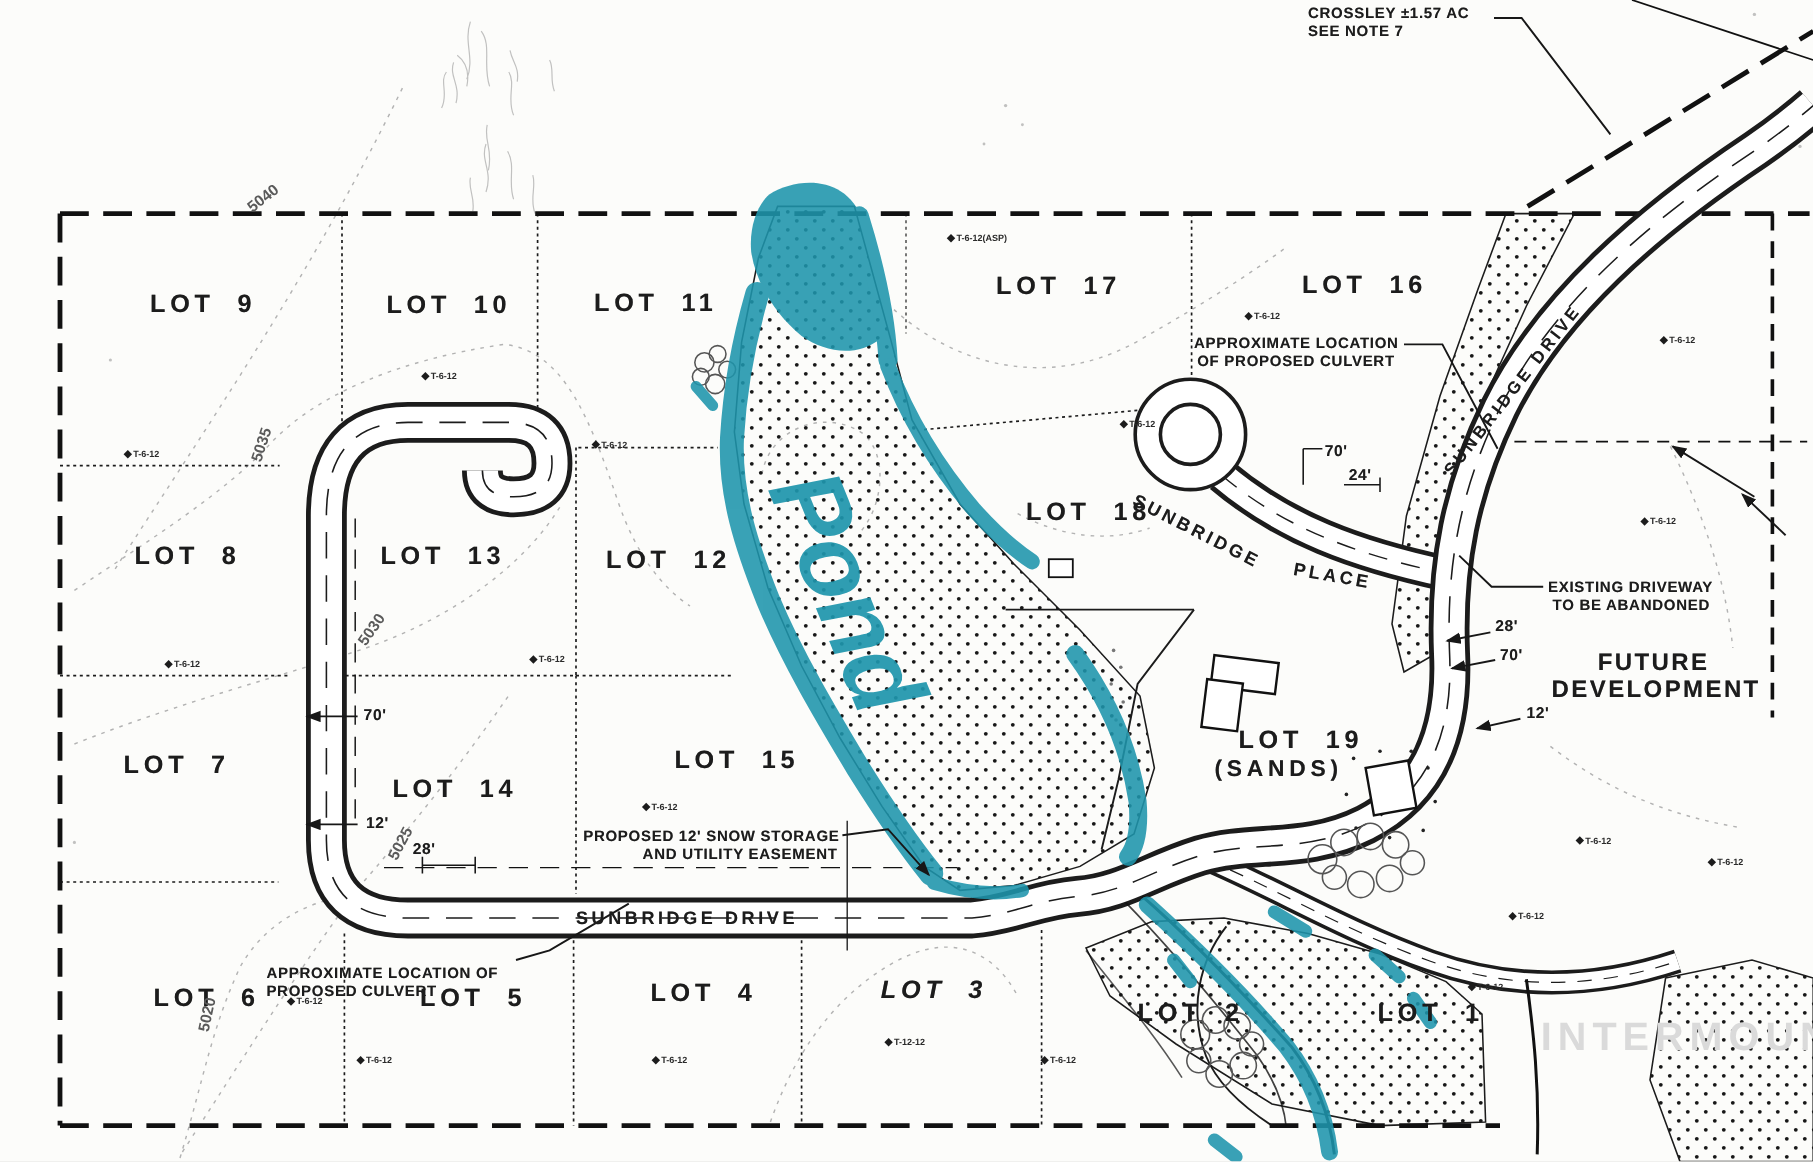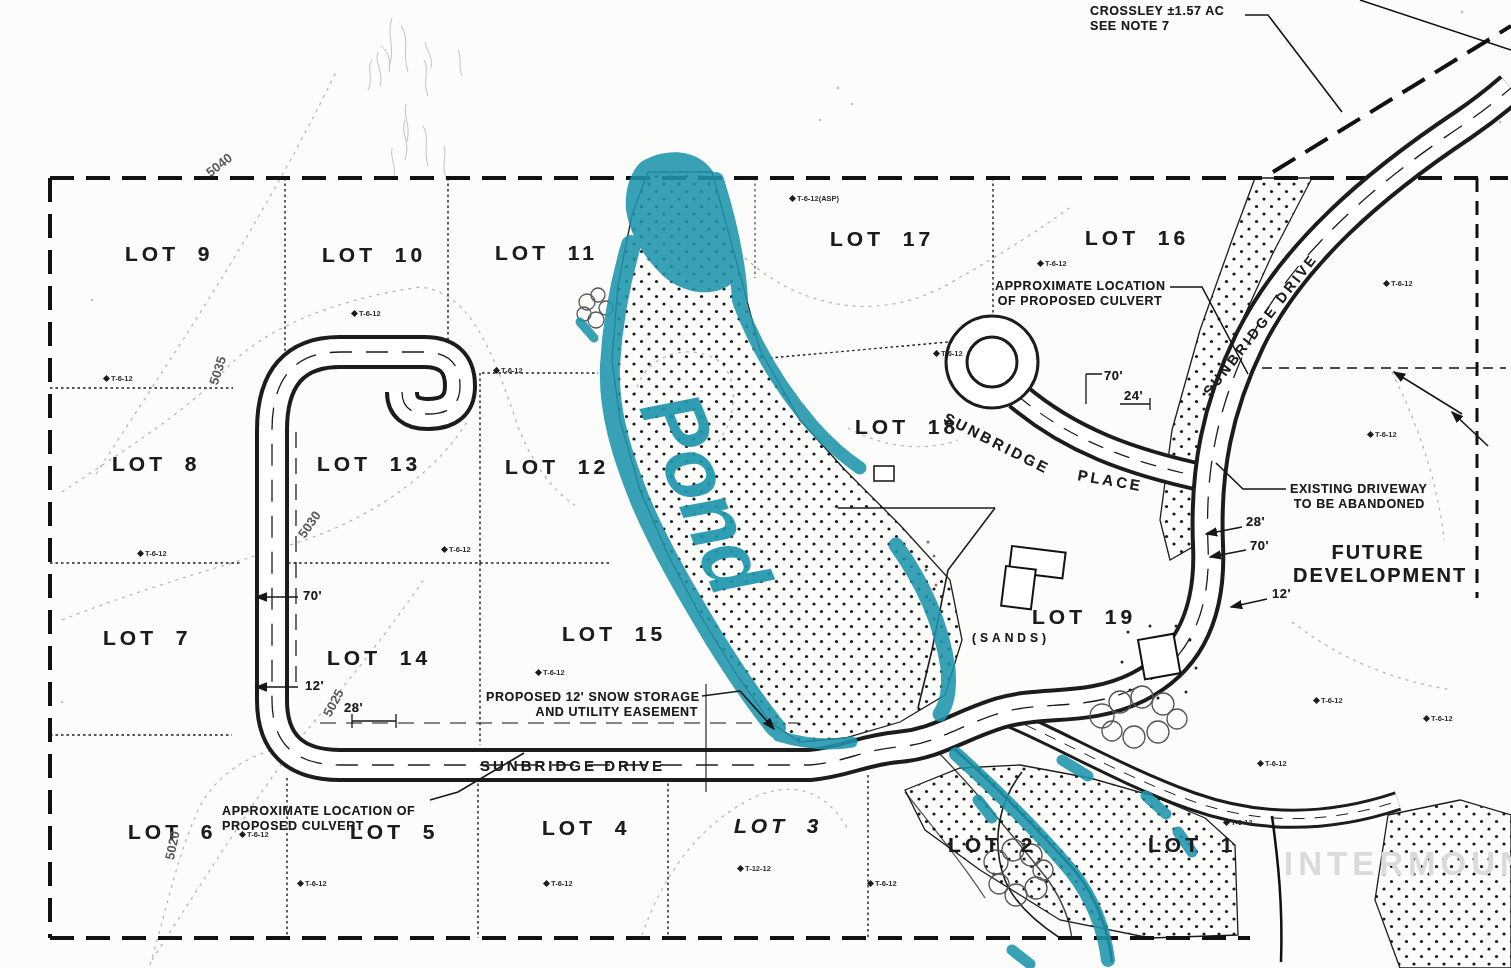--- a/index.html
+++ b/index.html
@@ -225,21 +225,21 @@
 <div class="t lot" style="left:830px;top:227px;">LOT 17</div>
 <div class="t lot" style="left:1085px;top:226px;">LOT 16</div>
 <div class="t lot" style="left:112px;top:452px;">LOT 8</div>
 <div class="t lot" style="left:317px;top:452px;">LOT 13</div>
 <div class="t lot" style="left:505px;top:455px;">LOT 12</div>
 <div class="t lot" style="left:855px;top:415px;">LOT 18</div>
 <div class="t lot" style="left:103px;top:626px;">LOT 7</div>
 <div class="t lot" style="left:327px;top:622px;margin-top:24px;">LOT 14</div>
 <div class="t lot" style="left:562px;top:622px;">LOT 15</div>
 <div class="t lot" style="left:1032px;top:605px;">LOT 19</div>
-<div class="t lot" style="left:972px;top:631px;font-size:12px;">(SANDS)</div>
+<div class="t lot" style="left:1012px;top:631px;font-size:19px;">(SANDS)</div>
 <div class="t lot" style="left:128px;top:820px;">LOT 6</div>
 <div class="t lot" style="left:350px;top:820px;">LOT 5</div>
 <div class="t lot" style="left:542px;top:816px;">LOT 4</div>
 <div class="t lot" style="left:734px;top:814px;font-style:italic;">LOT 3</div>
 <div class="t lot" style="left:948px;top:833px;">LOT 2</div>
 <div class="t lot" style="left:1148px;top:833px;">LOT 1</div>
 
 <div class="t ann" style="left:1090px;top:4px;width:142px;text-align:left;">
   <div>CROSSLEY ±1.57 AC</div>
   <div>SEE NOTE 7</div>

